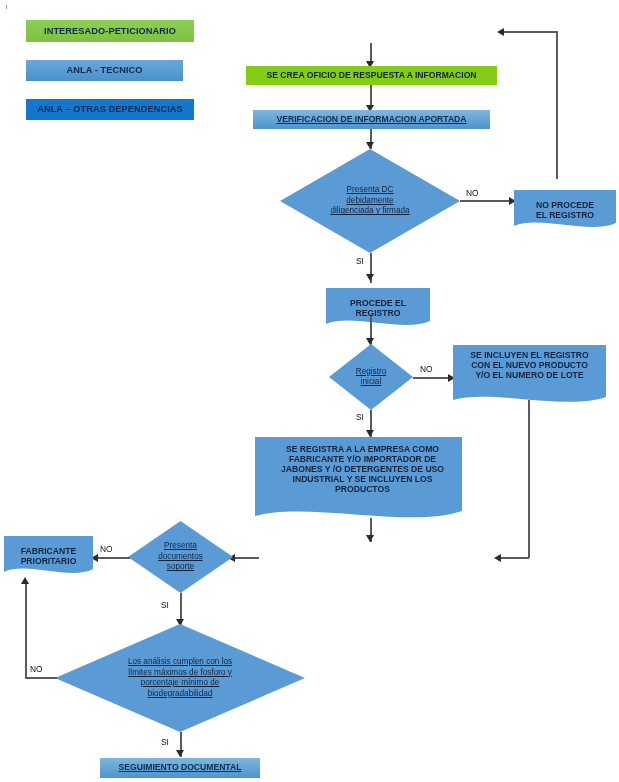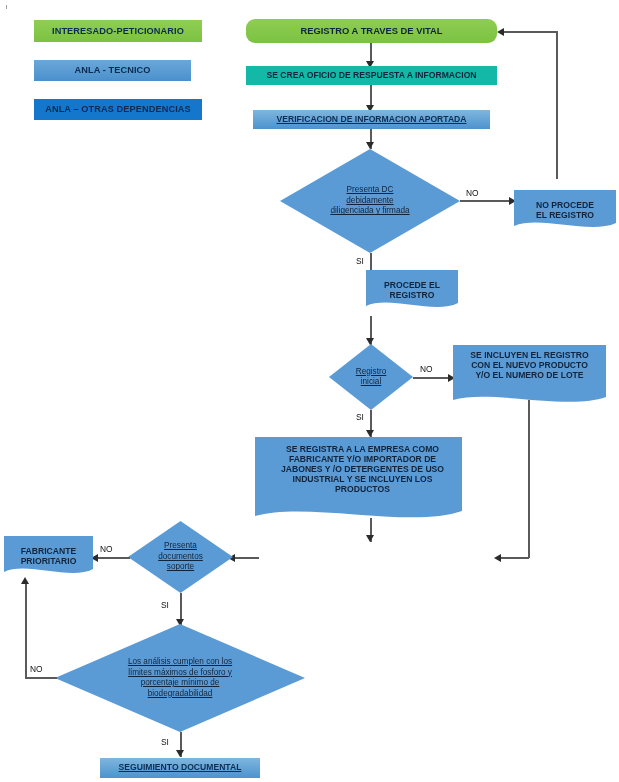--- a/index.html
+++ b/index.html
@@ -5,28 +5,28 @@
   html,body{margin:0;padding:0;background:#ffffff;}
   body{font-family:"Liberation Sans",sans-serif;}
   #canvas{position:relative;width:619px;height:782px;background:#fff;overflow:hidden;}
 
   .node{position:absolute;box-sizing:border-box;display:flex;align-items:center;
         justify-content:center;text-align:center;color:#0b2b50;}
   .lbl{position:absolute;display:block;width:100%;padding:0 4px;box-sizing:border-box;
        line-height:1.12;white-space:pre-line;}
 
   
-  .legend-box{font-size:9.2px;font-weight:bold;letter-spacing:.1px;margin-left:8px;}
+  .legend-box{font-size:9.2px;font-weight:bold;letter-spacing:.1px;}
   .lg-green{background:linear-gradient(#8fce54,#7cc242);}
   .lg-mid{background:linear-gradient(#6ba7d8,#4a90cd);}
   .lg-dark{background:#1577cc;}
 
   
   .proc{font-size:8.6px;font-weight:bold;}
-  .proc-dark{background:#14b8a6;color:#10243d;}
+  .proc-dark{background:#84cc16;color:#10243d;}
   .proc-light{background:linear-gradient(#7fb6de,#4d93ce);color:#0d2e52;text-decoration:underline;}
 
   .rounded-green{border-radius:9px;background:linear-gradient(#8ecd53,#7cc242);
                  font-size:9.4px;font-weight:bold;color:#10243d;}
 
   
   .docshape{position:absolute;}
   .docshape svg{position:absolute;inset:0;width:100%;height:100%;}
   .docshape .lbl{position:relative;z-index:2;display:flex;align-items:center;
                  justify-content:center;width:100%;height:100%;font-size:8.6px;
@@ -63,23 +63,20 @@
   <div class="node legend-box lg-green" style="left:26px;top:20px;width:168px;height:22px;">
     <span class="lbl" style="position:relative;">INTERESADO-PETICIONARIO</span>
   </div>
   <div class="node legend-box lg-mid" style="left:26px;top:60px;width:157px;height:21px;">
     <span class="lbl" style="position:relative;">ANLA - TECNICO</span>
   </div>
   <div class="node legend-box lg-dark" style="left:26px;top:99px;width:168px;height:21px;">
     <span class="lbl" style="position:relative;">ANLA – OTRAS DEPENDENCIAS</span>
   </div>
 
-  <div class="node rounded-green" style="left:246px;top:19px;width:251px;height:24px;">
-    <span class="lbl" style="position:relative;">REGISTRO A TRAVES DE VITAL</span>
-  </div>
 
   <div class="line vl" style="left:370px;top:43px;height:20px;"></div>
   <div class="arrow ar-down" style="left:366px;top:61px;"></div>
 
   <div class="node proc proc-dark" style="left:246px;top:66px;width:251px;height:19px;">
     <span class="lbl" style="position:relative;">SE CREA OFICIO DE RESPUESTA A INFORMACION</span>
   </div>
 
   <div class="line vl" style="left:370px;top:85px;height:23px;"></div>
   <div class="arrow ar-down" style="left:366px;top:105px;"></div>
@@ -113,21 +110,21 @@
   </div>
 
   <div class="line vl" style="left:556px;top:31px;height:148px;"></div>
   <div class="line hl" style="left:503px;top:31px;width:55px;"></div>
   <div class="arrow ar-left" style="left:497px;top:28px;"></div>
 
   <div class="line vl" style="left:370px;top:253px;height:30px;"></div>
   <div class="arrow ar-down" style="left:366px;top:274px;"></div>
   <span class="edge-lbl" style="left:356px;top:256px;">SI</span>
 
-  <div class="docshape" style="left:326px;top:270px;width:92px;height:42px;margin-left:40px;">
+  <div class="docshape" style="left:326px;top:288px;width:104px;height:42px;">
     <svg viewBox="0 0 88 42" preserveAspectRatio="none">
       <path d="M0,0 H88 V33 C66,45 22,25 0,36 Z" fill="#5b9bd5"></path>
     </svg>
     <span class="lbl">PROCEDE EL
 REGISTRO</span>
   </div>
 
   <div class="line vl" style="left:370px;top:316px;height:29px;"></div>
   <div class="arrow ar-down" style="left:366px;top:338px;"></div>
 

